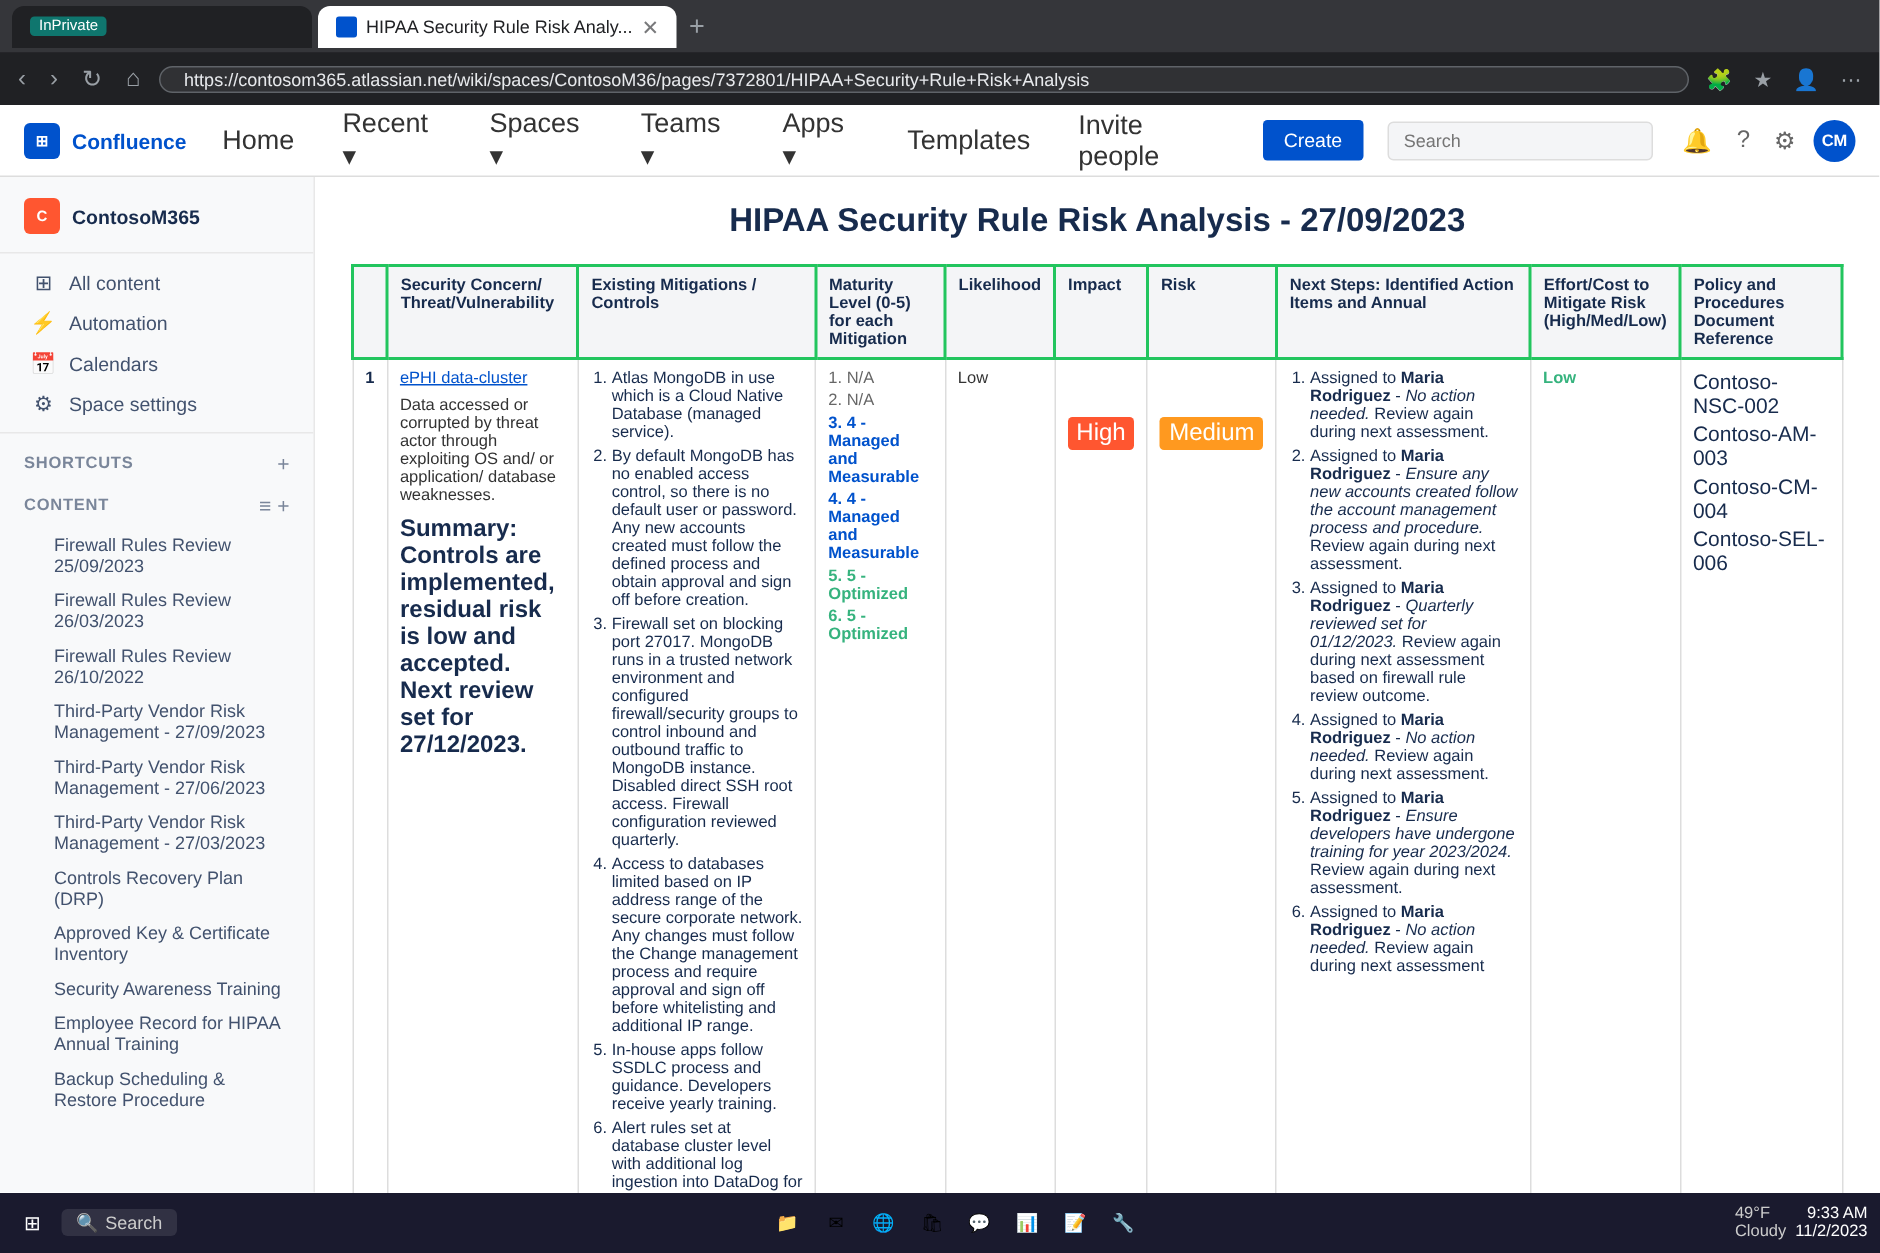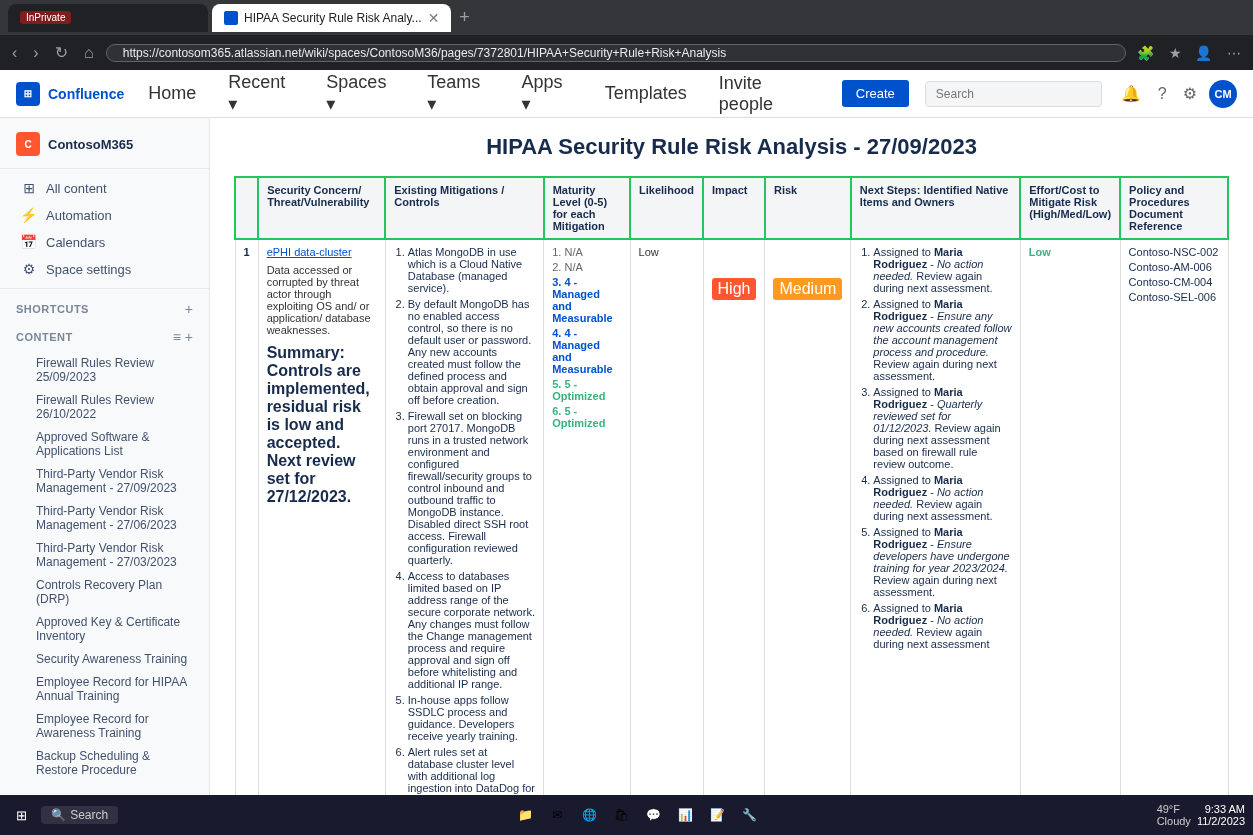--- a/index.html
+++ b/index.html
@@ -88,21 +88,21 @@
 
     .summary-text { font-weight: 700; font-size: 16px; color: #172B4D; margin-top: 8px; }
     .na-text { color: #666; }
     .optimized { color: #36B37E; font-weight: 600; }
     .managed { color: #0052CC; font-weight: 600; }
 
     .number-cell { font-weight: 700; vertical-align: top; padding-top: 8px; color: #172B4D; }
 
     .effort-low { color: #36B37E; font-weight: 700; }
     
-    .inprivate-badge { background: #7f1d1d; color: #fff; font-size: 10px; padding: 1px 6px; border-radius: 3px; }
+    .inprivate-badge { background: #0f766e; color: #fff; font-size: 10px; padding: 1px 6px; border-radius: 3px; }
   </style>
 </head>
 <body>
 
 <div class="browser-chrome">
   <div class="tab-bar">
     <div class="tab-item">
       <span class="inprivate-badge">InPrivate</span>
     </div>
     <div class="tab-item active">
@@ -183,49 +183,48 @@
         <button class="sidebar-add-btn">+</button>
       </div>
       <div class="sidebar-section-header">
         <span>CONTENT</span>
         <div style="display:flex;gap:4px;">
           <button class="sidebar-add-btn">≡</button>
           <button class="sidebar-add-btn">+</button>
         </div>
       </div>
       <div class="sidebar-sub-item">Firewall Rules Review 25/09/2023</div>
+      <div class="sidebar-sub-item">Firewall Rules Review 26/03/2023</div>
       <div class="sidebar-sub-item">Firewall Rules Review 26/10/2022</div>
-      <div class="sidebar-sub-item">Approved Software &amp; Applications List</div>
       <div class="sidebar-sub-item">Third-Party Vendor Risk Management - 27/09/2023</div>
       <div class="sidebar-sub-item">Third-Party Vendor Risk Management - 27/06/2023</div>
       <div class="sidebar-sub-item">Third-Party Vendor Risk Management - 27/03/2023</div>
       <div class="sidebar-sub-item">Controls Recovery Plan (DRP)</div>
       <div class="sidebar-sub-item">Approved Key &amp; Certificate Inventory</div>
       <div class="sidebar-sub-item">Security Awareness Training</div>
       <div class="sidebar-sub-item">Employee Record for HIPAA Annual Training</div>
-      <div class="sidebar-sub-item">Employee Record for Awareness Training</div>
       <div class="sidebar-sub-item">Backup Scheduling &amp; Restore Procedure</div>
 
     </div>
 
     <div class="main-content">
       <h1 class="page-title">HIPAA Security Rule Risk Analysis - 27/09/2023</h1>
 
       <table class="risk-table">
         <thead>
           <tr>
             <th style="width:20px;">&nbsp;</th>
             <th class="th-wide">Security Concern/ Threat/Vulnerability</th>
             <th class="th-mitigations">Existing Mitigations / Controls</th>
             <th class="th-maturity">Maturity Level (0-5) for each Mitigation</th>
             <th class="th-likelihood">Likelihood</th>
             <th class="th-impact">Impact</th>
             <th class="th-risk">Risk</th>
             <th class="th-next-steps">
-              <div>Next Steps: Identified Native Items and Owners</div>
+              <div>Next Steps: Identified Action Items and Annual</div>
             </th>
             <th class="th-effort">Effort/Cost to Mitigate Risk (High/Med/Low)</th>
             <th class="th-policy">Policy and Procedures Document Reference</th>
           </tr>
         </thead>
         <tbody>
 
           <tr>
             <td class="number-cell">1</td>
             <td>
@@ -269,23 +268,23 @@
                 <li style="margin-bottom:4px;">Assigned to <strong>Maria Rodriguez</strong> - <em>Quarterly reviewed set for 01/12/2023.</em> Review again during next assessment based on firewall rule review outcome.</li>
                 <li style="margin-bottom:4px;">Assigned to <strong>Maria Rodriguez</strong> - <em>No action needed.</em> Review again during next assessment.</li>
                 <li style="margin-bottom:4px;">Assigned to <strong>Maria Rodriguez</strong> - <em>Ensure developers have undergone training for year 2023/2024.</em> Review again during next assessment.</li>
                 <li style="margin-bottom:4px;">Assigned to <strong>Maria Rodriguez</strong> - <em>No action needed.</em> Review again during next assessment</li>
               </ol>
             </td>
             <td>
               <span class="effort-low">Low</span>
             </td>
             <td>
-              <div style="font-size:11px;">
+              <div style="font-size:14px;">
                 <div style="margin-bottom:3px;">Contoso-NSC-002</div>
-                <div style="margin-bottom:3px;">Contoso-AM-006</div>
+                <div style="margin-bottom:3px;">Contoso-AM-003</div>
                 <div style="margin-bottom:3px;">Contoso-CM-004</div>
                 <div style="margin-bottom:3px;">Contoso-SEL-006</div>
               </div>
             </td>
           </tr>
 
         </tbody>
       </table>
     </div>
   </div>

